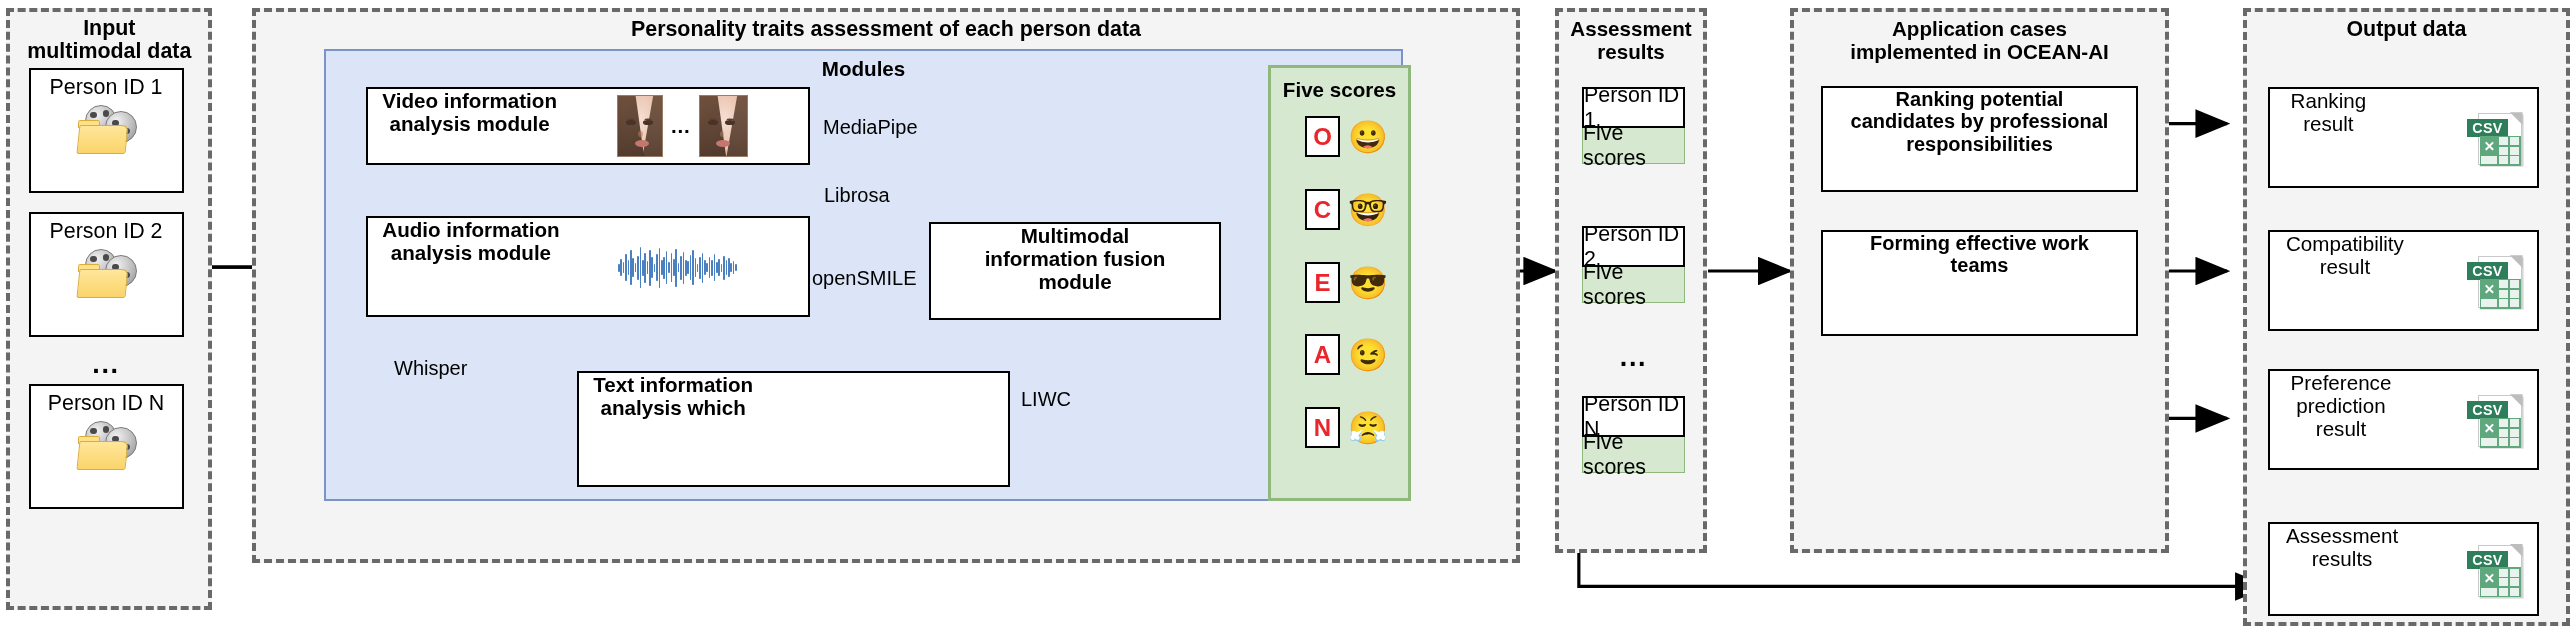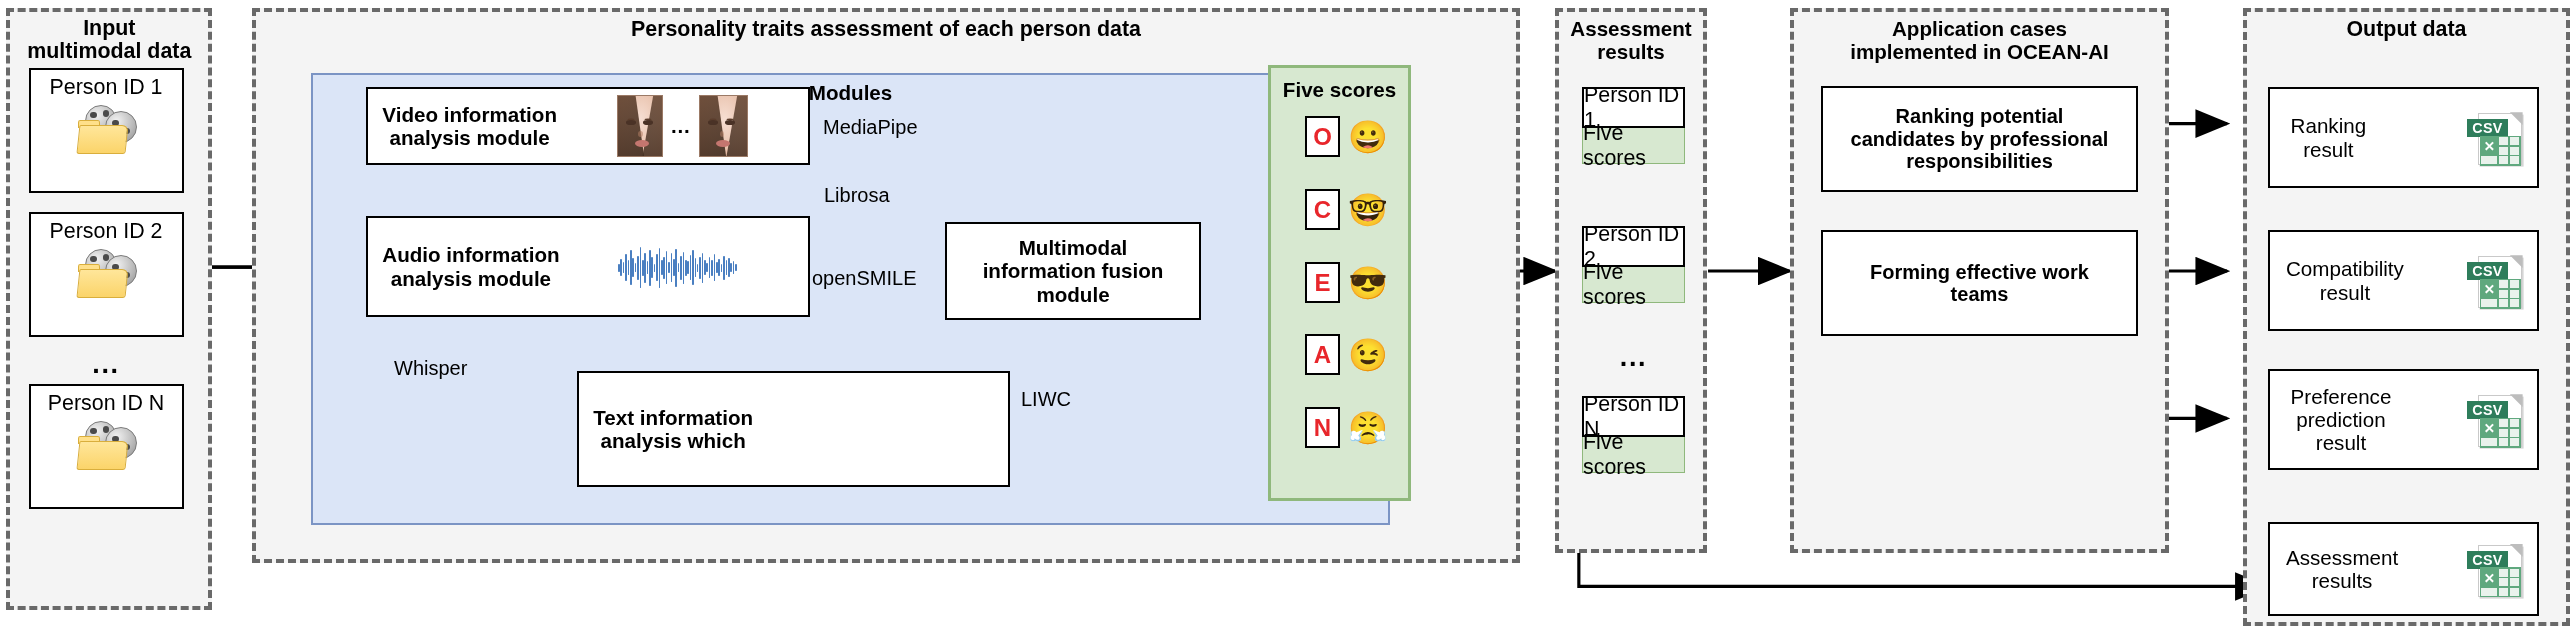--- a/index.html
+++ b/index.html
@@ -30,21 +30,20 @@
     line-height: 1.08;
     white-space: pre-line;
   }
 
   
   .box {
     position: absolute;
     background: #ffffff;
     border: 2.4px solid #000;
     display: flex;
-    align-items: center;
     justify-content: center;
     text-align: center;
     color: #000;
   }
   .box.bold { font-weight: bold; }
   .box .lbl { white-space: pre-line; line-height: 1.12; }
 
   
   .person-card {
     position: absolute;
@@ -298,21 +297,21 @@
         </div>
       <div class="tab"></div>
         <div class="body"></div>
     </div>
   </div>
 
   <div class="panel" style="left:252px; top:8px; width:1268px; height:555px;">
     <div class="panel-title" style="top:6.3px; font-size:21.4px;">Personality traits assessment of each person data</div>
   </div>
 
-  <div class="modules-panel" style="left:311px; top:49px; width:1079px; height:452px;margin-top:24px;">
+  <div class="modules-panel" style="left:324px; top:49px; width:1079px; height:452px;">
     <div class="modules-title" style="top:6.3px;">Modules</div>
   </div>
 
   <div class="box bold" style="left:366px; top:87px; width:444px; height:78px; justify-content:flex-start; padding-left:14.3px; font-size:20.6px;">
     <span class="lbl">Video information
 analysis module</span>
   </div>
   <div class="faces" style="left:617px; top:95px;">
     <div class="face">
       <span class="eye l"></span>
@@ -384,21 +383,21 @@
       <i style="height:9.5px"></i>
     <i style="height:12.7px"></i>
       <i style="height:6.3px"></i>
   </div>
 
   <div class="box bold" style="left:577px; top:371px; width:433px; height:116px; justify-content:flex-start; padding-left:14.3px; font-size:20.6px;">
     <span class="lbl">Text information
 analysis which</span>
   </div>
 
-  <div class="box bold" style="left:929px; top:222px; width:256px; height:98px; font-size:20.6px;margin-left:16px;">
+  <div class="box bold" style="left:929px; top:222px; width:292px; height:98px; font-size:20.6px;">
     <span class="lbl">Multimodal
 information fusion
 module</span>
   </div>
 
   <div class="conn-label" style="left:823px; top:116px;">MediaPipe</div>
   <div class="conn-label" style="left:824px; top:184px;">Librosa</div>
   <div class="conn-label" style="left:812px; top:224px;margin-top:43px;">openSMILE</div>
   <div class="conn-label" style="left:394px; top:357px;">Whisper</div>
   <div class="conn-label" style="left:1021px; top:388px;">LIWC</div>

